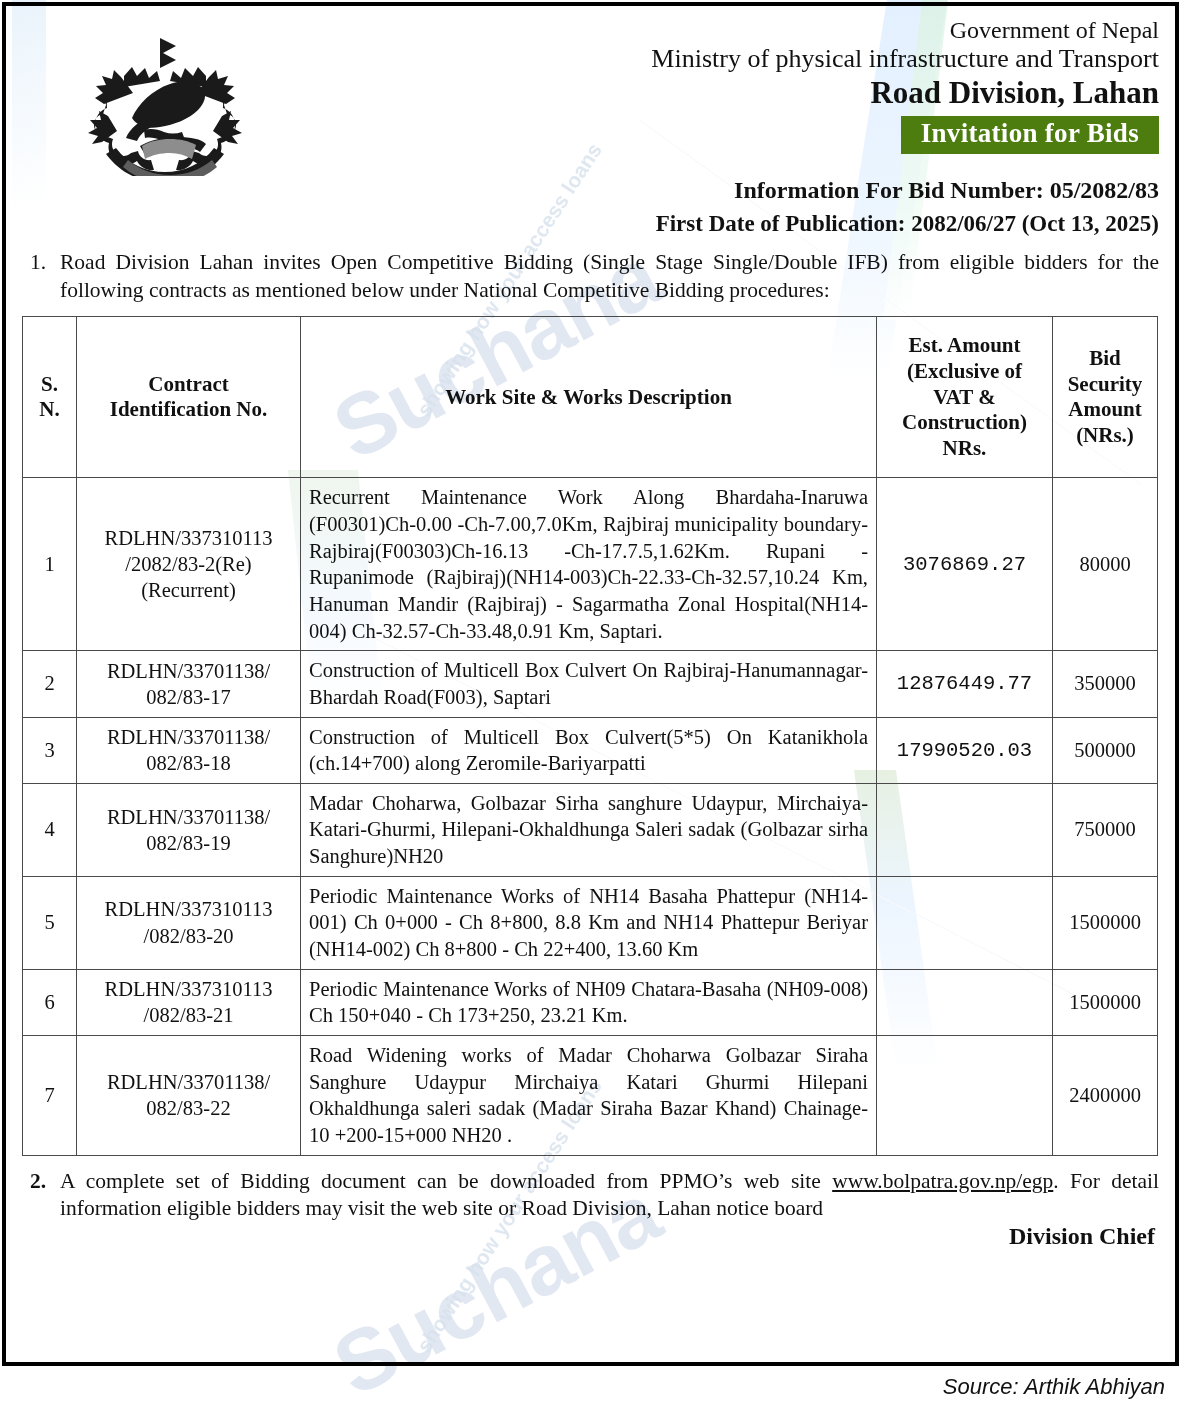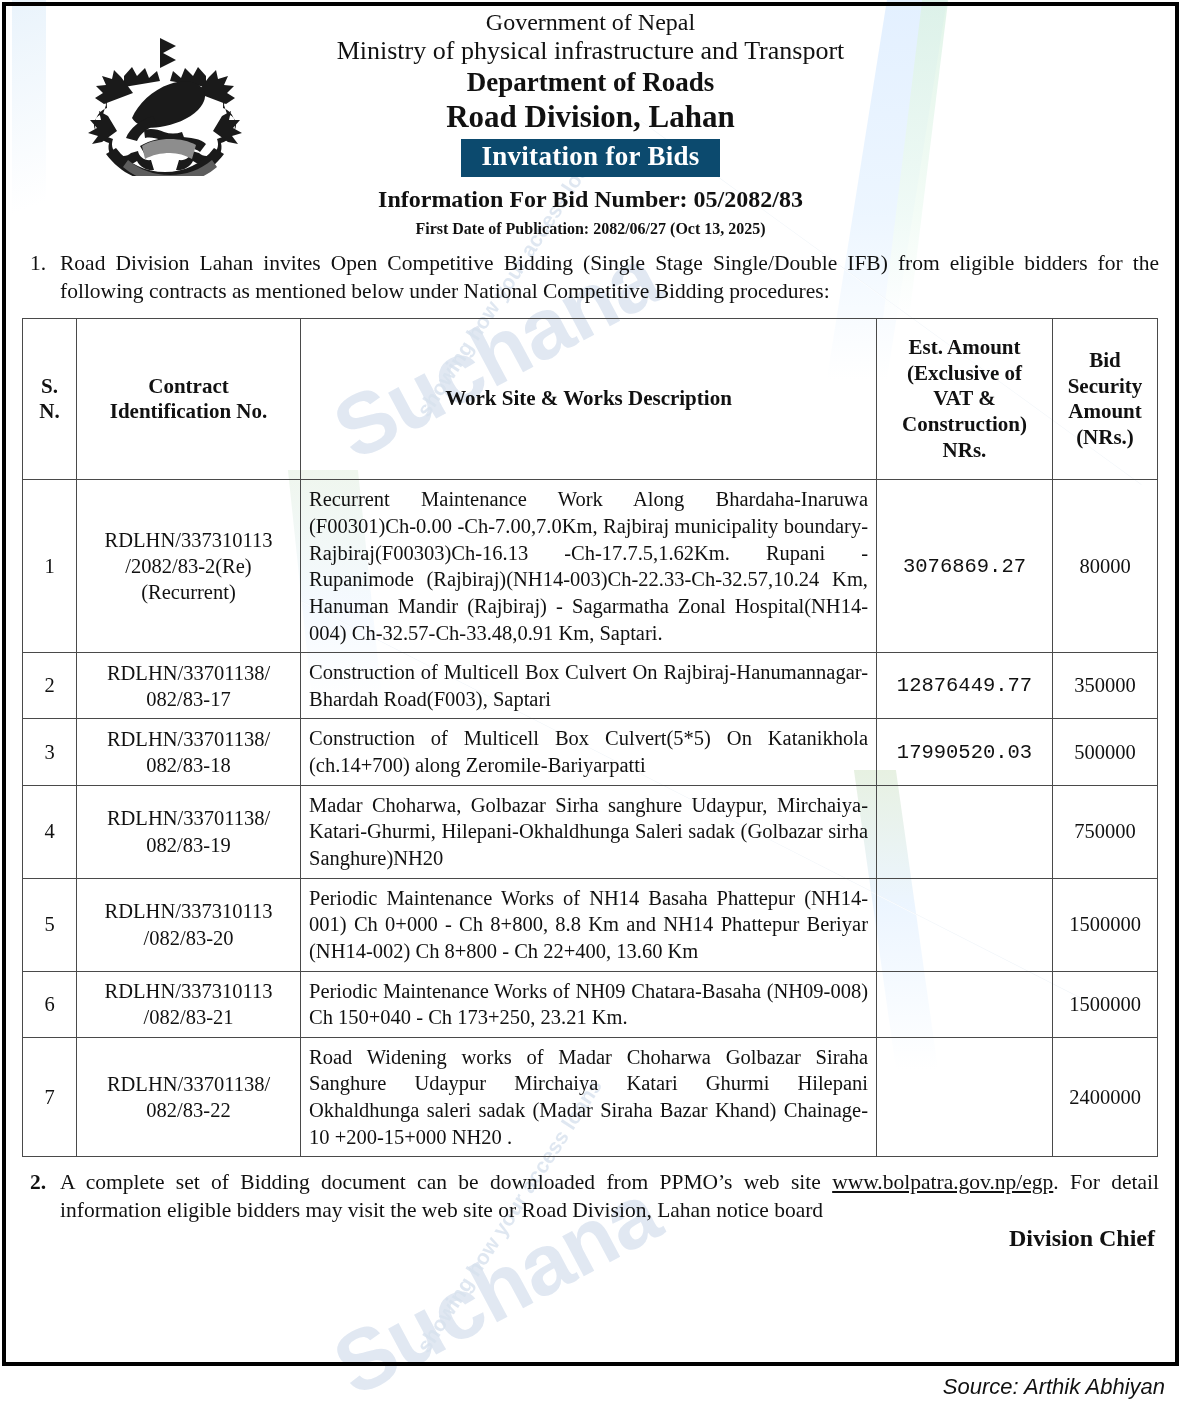--- a/index.html
+++ b/index.html
@@ -112,49 +112,49 @@
     position: relative;
     z-index: 2;
     padding: 0 22px;
     box-sizing: border-box;
     width: 1181px;
   }
 
   
   .header {
     position: relative;
-    text-align: center;
-    padding-top: 8px;
+    text-align: right;
+    padding-top: 16px;
   }
   .emblem {
     position: absolute;
     left: 58px;
     top: 26px;
     width: 170px;
     height: 150px;
   }
   .hl { display: block; line-height: 1.18; }
   .h-gov   { font-size: 24px; }
   .h-min   { font-size: 26px; }
   .h-dept  { font-size: 27px; font-weight: bold; }
   .h-fed   { font-size: 29px; font-weight: bold; }
   .h-road  { font-size: 31px; font-weight: bold; }
 
   .banner-wrap { margin-top: 4px; }
   .banner {
     display: inline-block;
-    background: #0c4a6e;
+    background: #4d7c0f;
     color: #fff;
     font-size: 27px;
     font-weight: bold;
     padding: 2px 20px 5px 20px;
     letter-spacing: .3px;
   }
-  .h-info  { font-size: 24px; font-weight: bold; margin-top: 9px; }
-  .h-date  { font-size: 16px; font-weight: bold; margin-top: 7px; }
+  .h-info  { font-size: 24px; font-weight: bold; margin-top: 23px; }
+  .h-date  { font-size: 23px; font-weight: bold; margin-top: 7px; }
 
   
   .para {
     display: flex;
     align-items: flex-start;
     font-size: 21.5px;
     line-height: 1.30;
     margin-top: 12px;
     text-align: justify;
   }
@@ -276,21 +276,20 @@
 
           <path d="M36 122 c12 16 30 24 49 24 c19 0 37 -8 49 -24 l10 6 c-14 19 -35 29 -59 29 c-24 0 -45 -10 -59 -29z"></path>
         </g>
 
         <path d="M62 120 c8 -5 18 -7 28 -7 c10 0 19 2 26 6 l-4 14 c-7 -4 -14 -6 -22 -6 c-9 0 -18 2 -25 6z" fill="#8d8d8d"></path>
         <path d="M48 134 c12 10 26 15 42 15 c16 0 30 -5 42 -15 l5 7 c-13 11 -29 17 -47 17 c-18 0 -34 -6 -47 -17z" fill="#5d5d5d"></path>
       </svg>
 
       <span class="hl h-gov">Government of Nepal</span>
       <span class="hl h-min">Ministry of physical infrastructure and Transport</span>
-      <span class="hl h-dept">Department of Roads</span>
       <span class="hl h-road">Road Division, Lahan</span>
 
       <div class="banner-wrap">
         <span class="banner">Invitation for Bids</span>
       </div>
 
       <div class="h-info">Information For Bid Number: 05/2082/83</div>
       <div class="h-date">First Date of Publication: 2082/06/27 (Oct 13, 2025)</div>
     </div>
 

